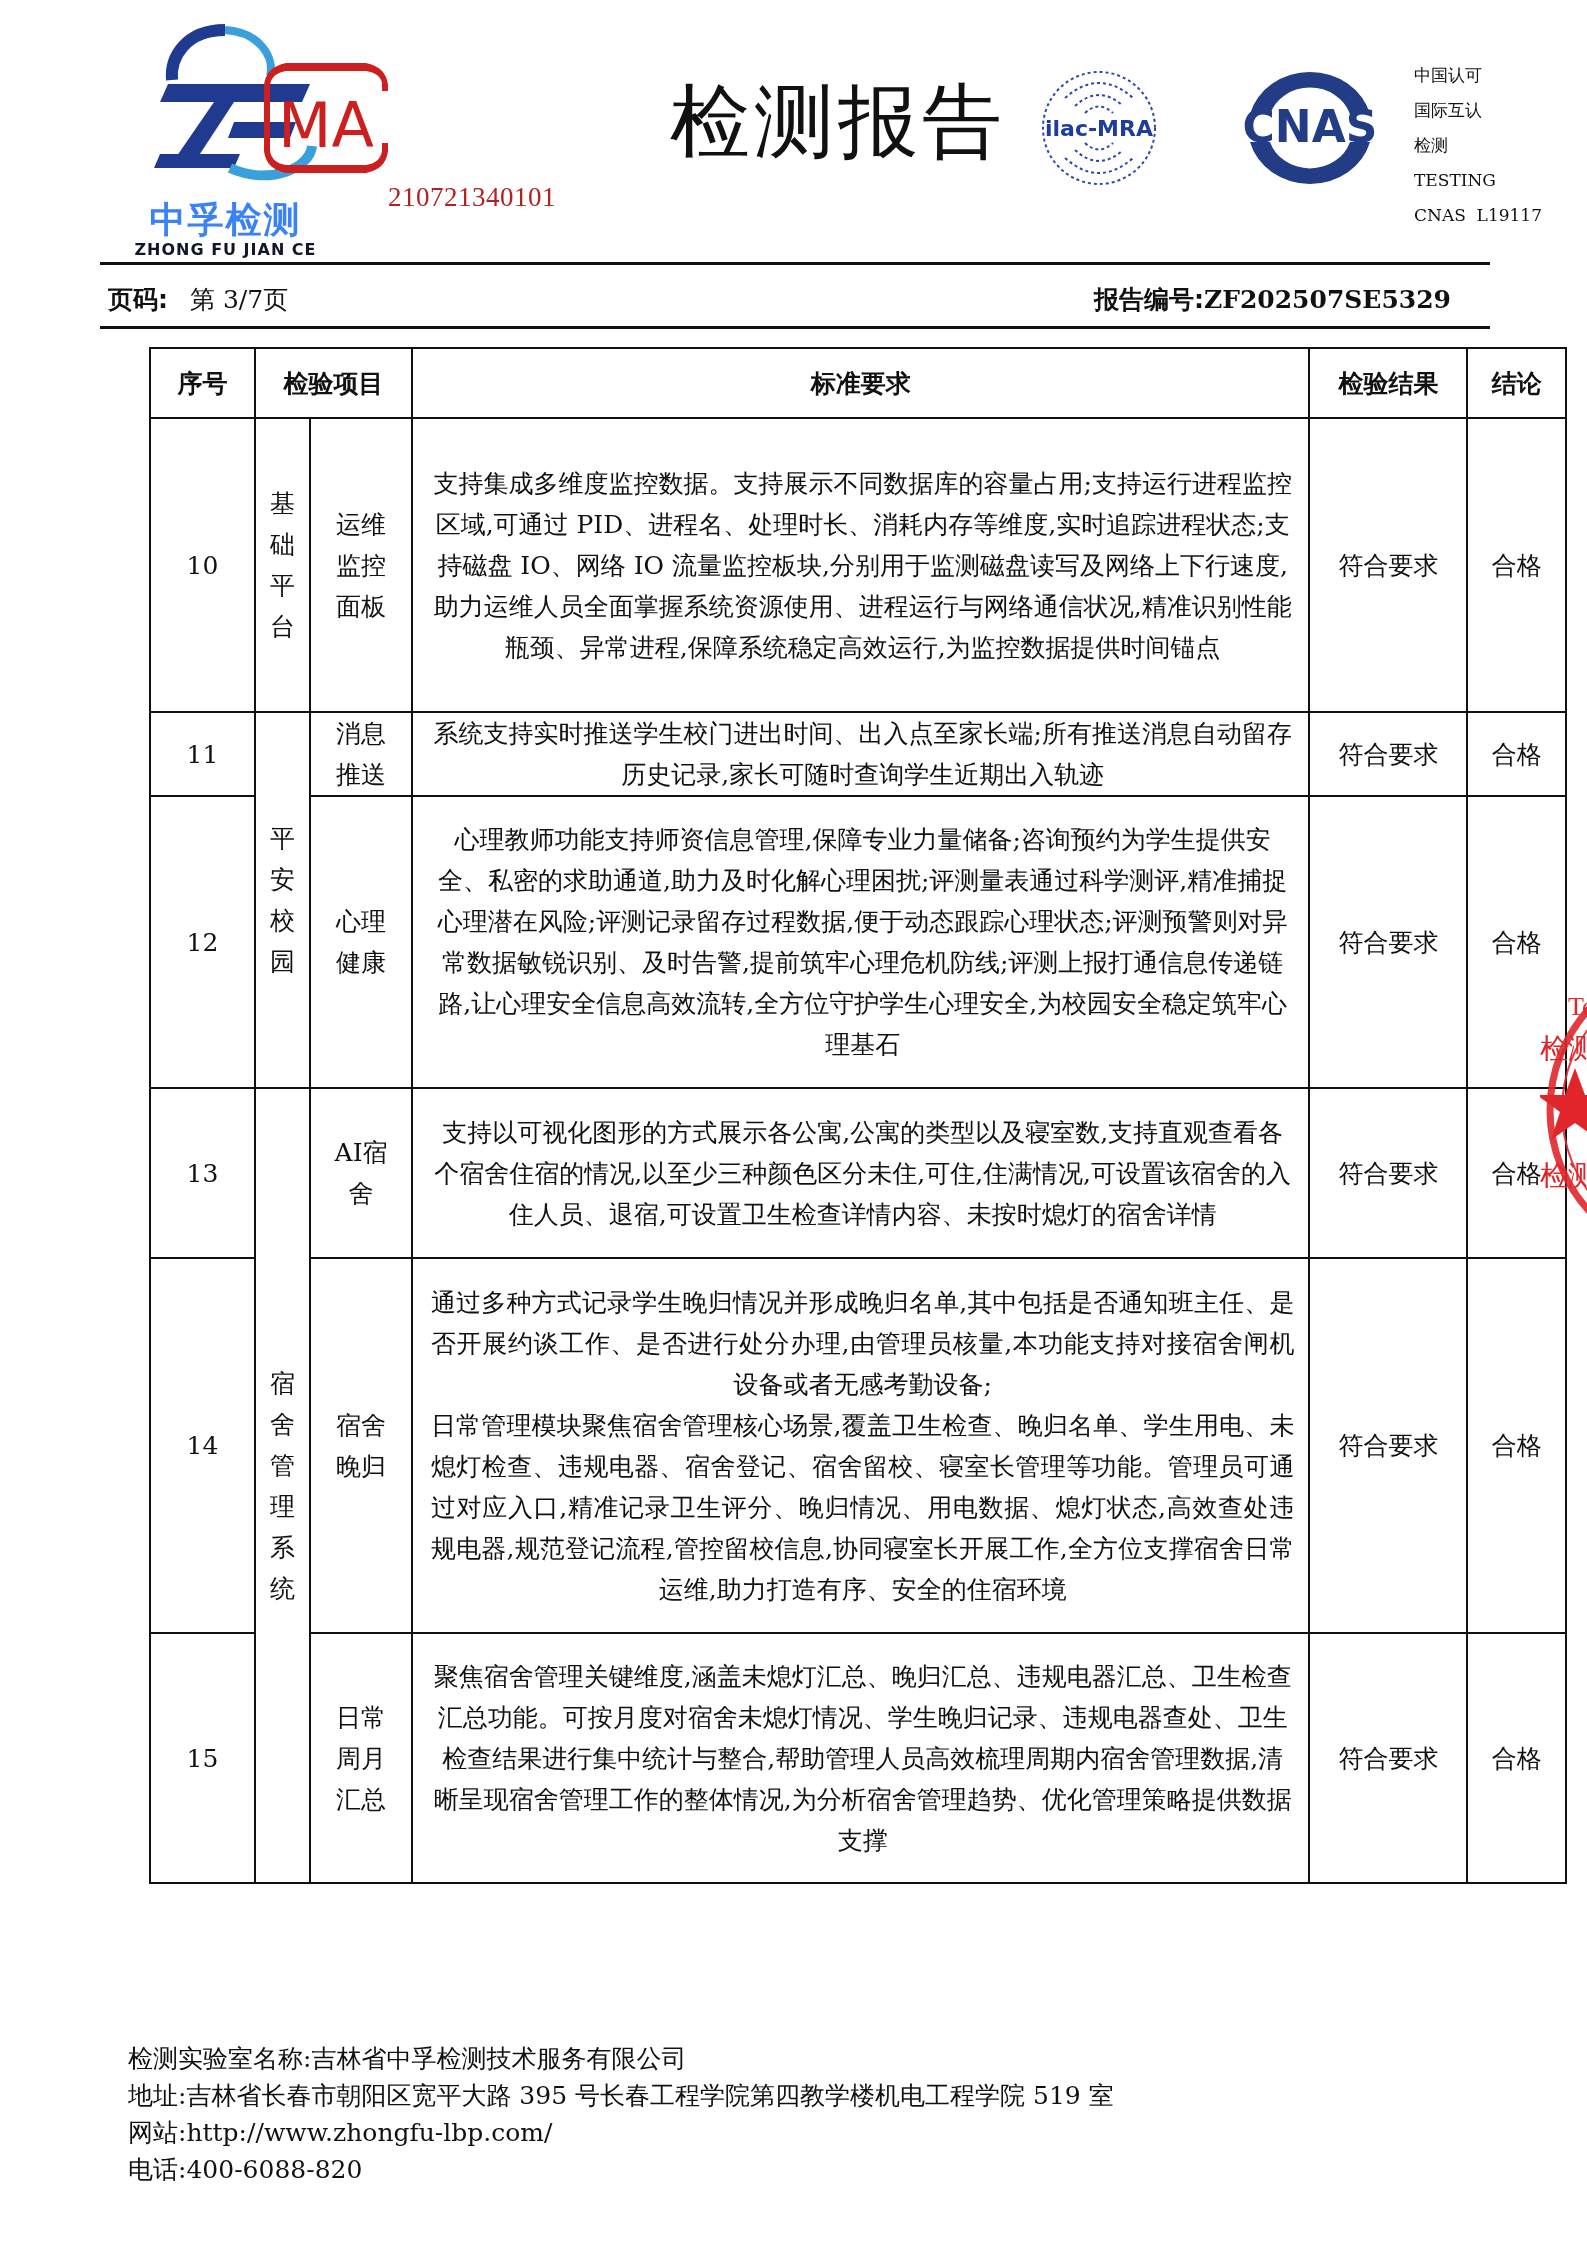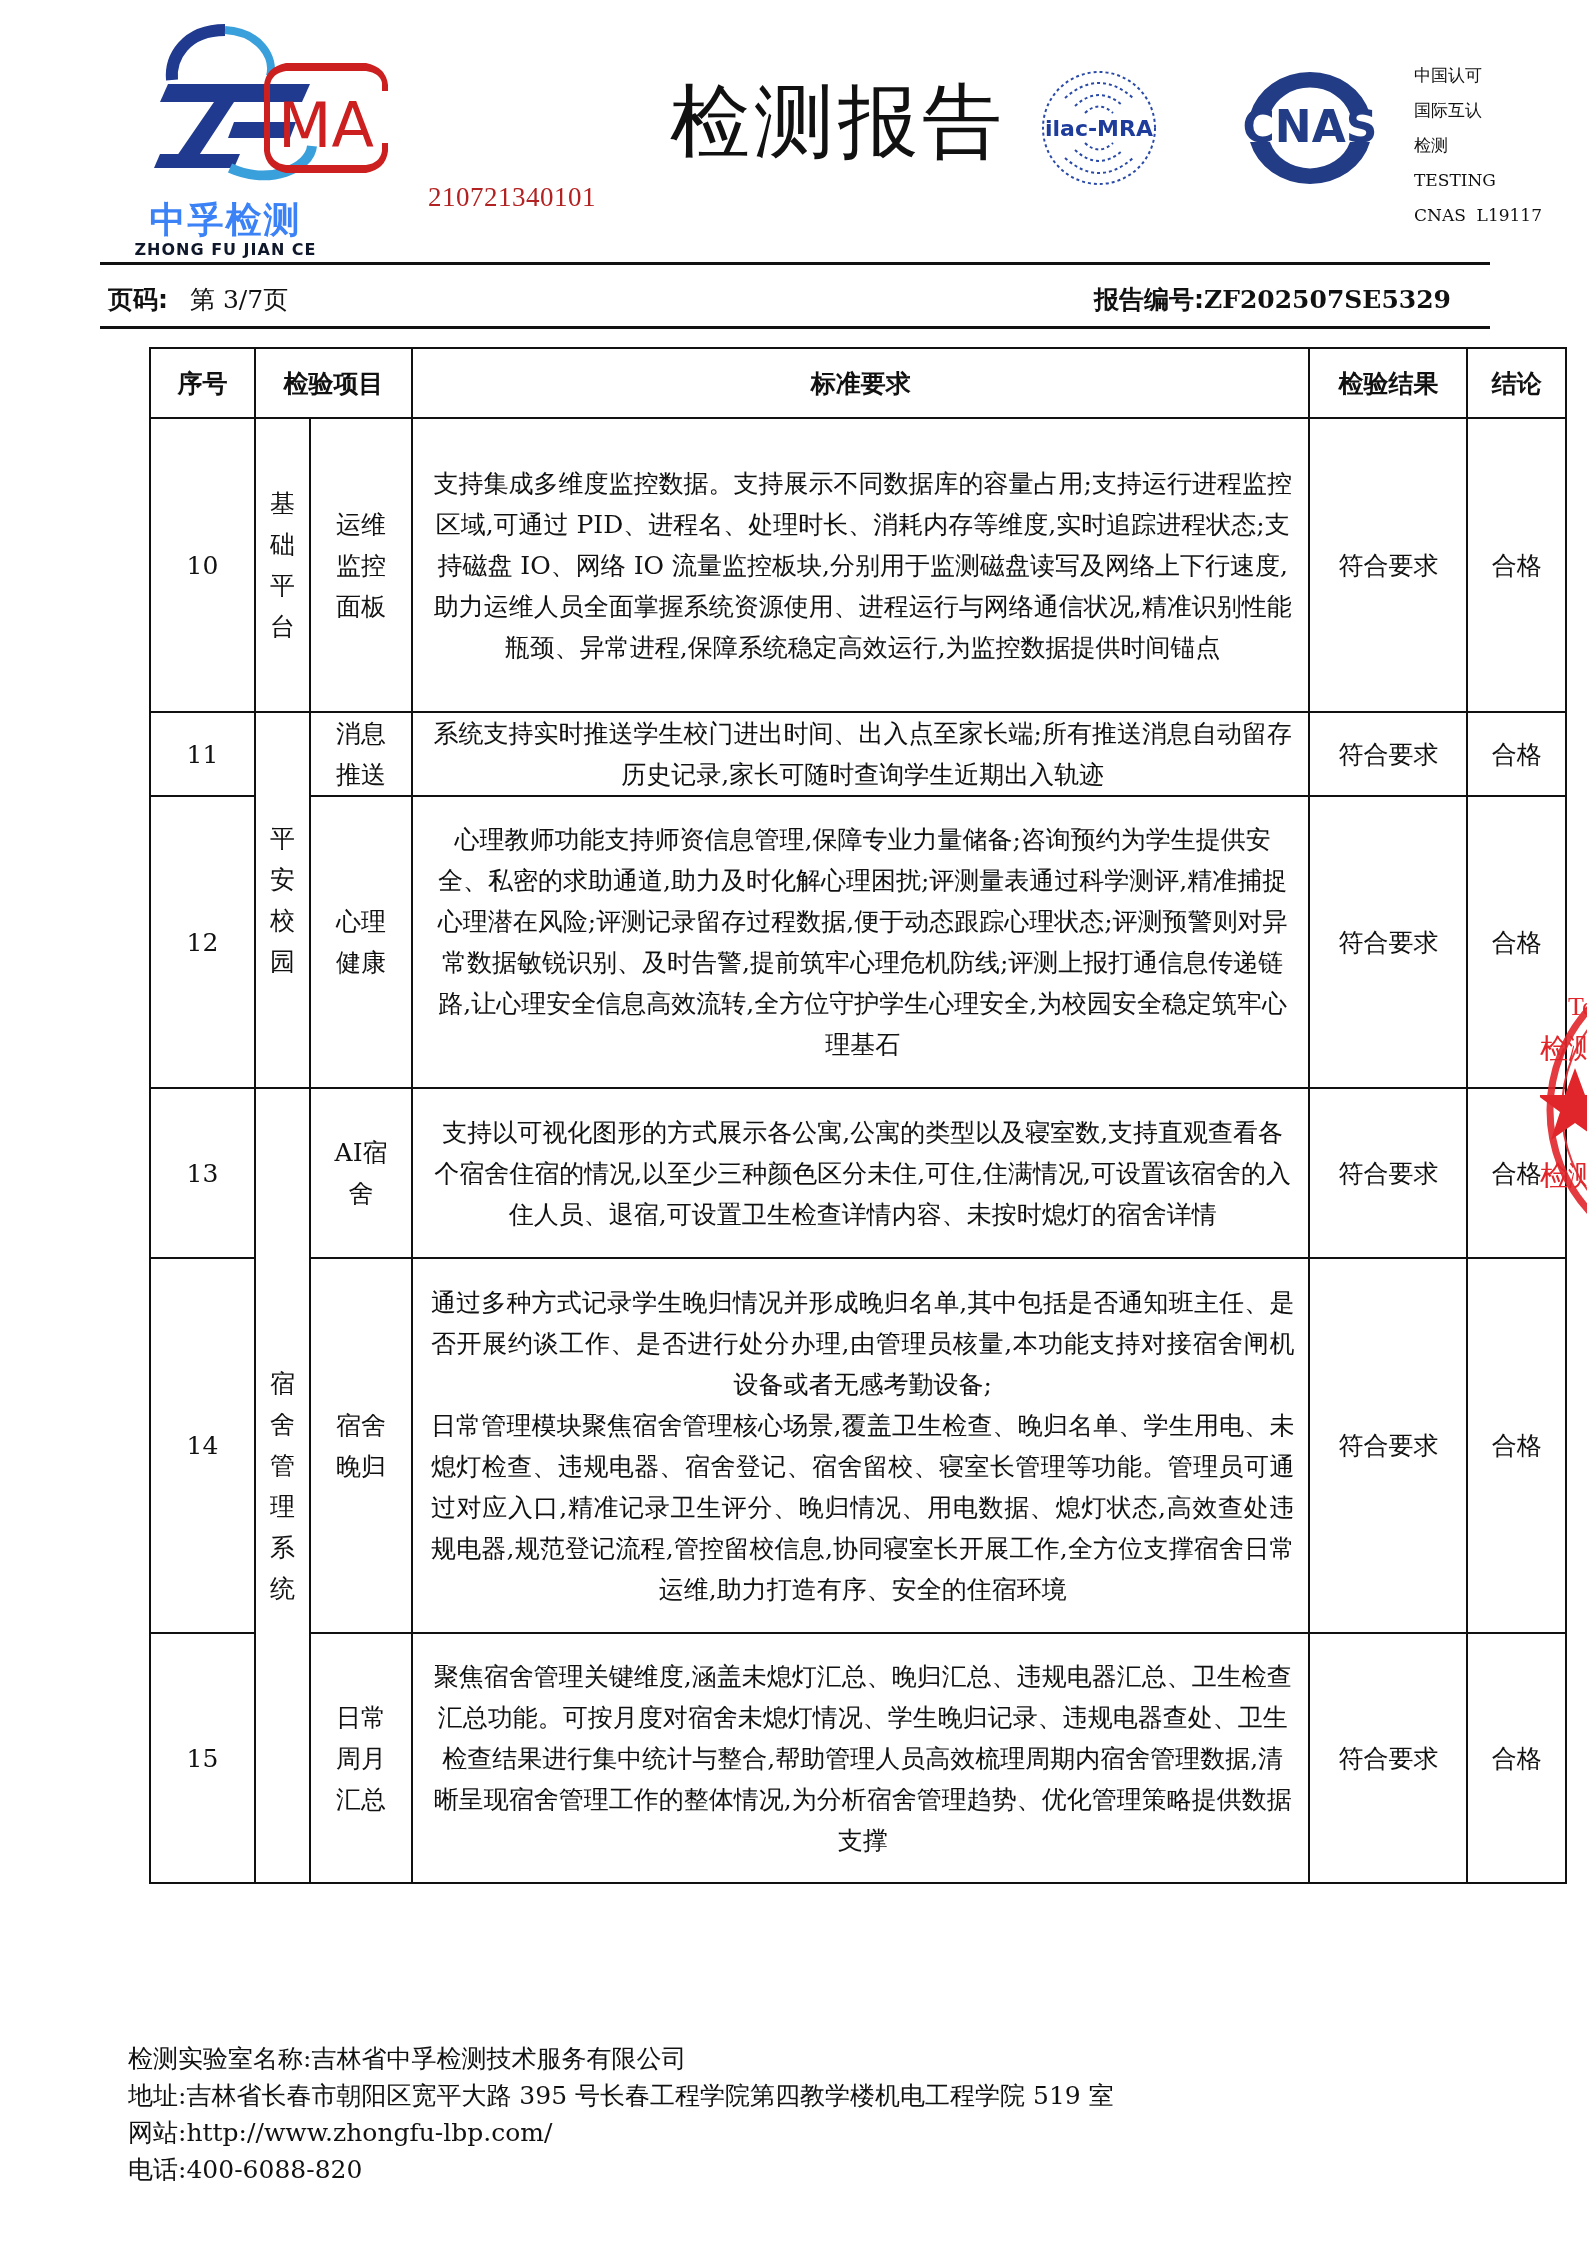--- a/index.html
+++ b/index.html
@@ -9,21 +9,21 @@
   
   .logo-zf { position: absolute; left: 118px; top: 18px; width: 200px; height: 230px; }
   .logo-zf .mark { position: absolute; left: 12px; top: 0; width: 190px; height: 170px; }
   .logo-zf .cn { position: absolute; left: 0; top: 178px; width: 215px; text-align: center;
                  font-family: "DejaVu Sans", sans-serif; font-weight: bold; font-size: 36px; letter-spacing: 2px; color: #3b82f6; }
   .logo-zf .en { position: absolute; left: 0; top: 222px; width: 215px; text-align: center;
                  font-family: "DejaVu Sans", sans-serif; font-weight: bold; font-size: 16px; letter-spacing: 1px; color: #0f172a; }
 
   .logo-cma { position: absolute; left: 256px; top: 55px; width: 140px; height: 125px; }
   .cma-code { position: absolute; left: 388px; top: 182px; font-family: "Liberation Serif", serif;
-              font-size: 27px; color: #b22222; letter-spacing: 0.5px; margin-left: 40px; }
+              font-size: 27px; color: #b22222; letter-spacing: 0.5px; }
 
   .doc-title { position: absolute; left: 670px; top: 82px; font-family: "DejaVu Serif", serif;
                font-size: 80px; letter-spacing: 4px; color: #111; line-height: 1; }
 
   .logo-ilac { position: absolute; left: 1040px; top: 58px; width: 118px; height: 140px; }
   .logo-cnas { position: absolute; left: 1230px; top: 62px; width: 160px; height: 130px; }
 
   .accred { position: absolute; left: 1414px; top: 58px; font-size: 17px; line-height: 35px;
             font-family: "DejaVu Serif", serif; color: #111; }
   .accred div { white-space: nowrap; }

